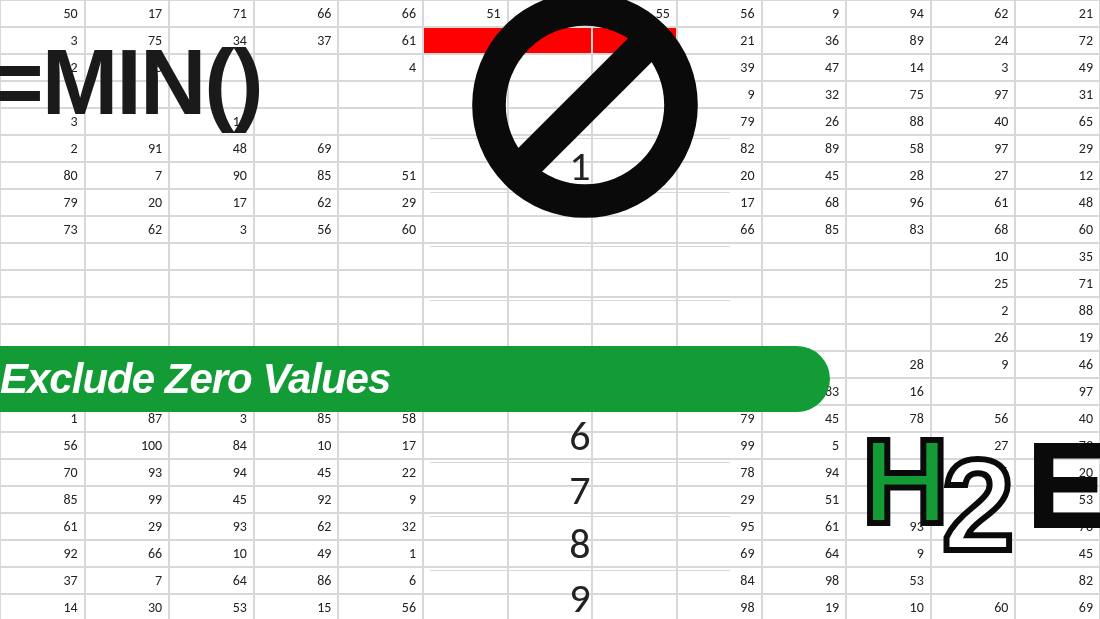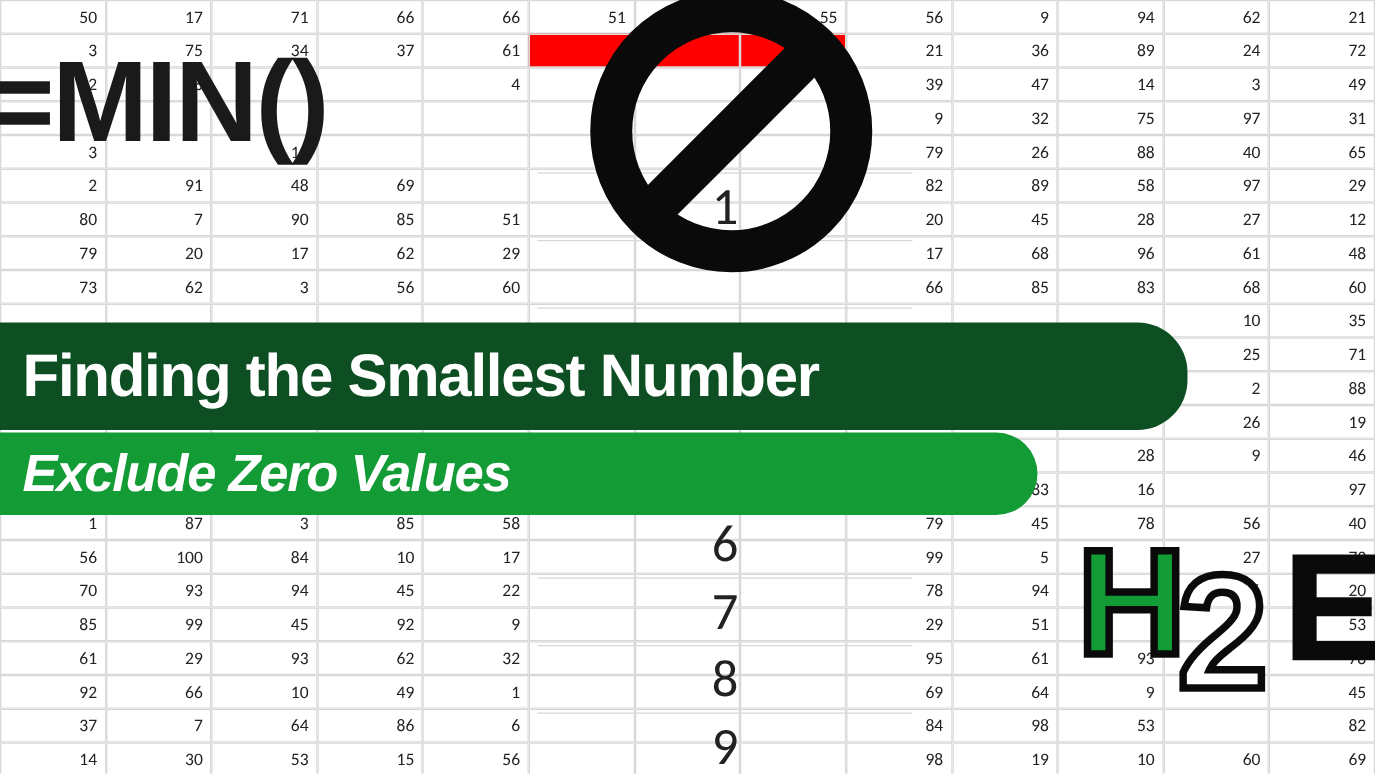--- a/index.html
+++ b/index.html
@@ -17,21 +17,21 @@
 
   
   .min-text { position: absolute; left: -10px; top: 30px; font-size: 92px; font-weight: 900; color: #1a1a1a; font-family: "Arial Black", Arial, sans-serif; letter-spacing: -2px; white-space: nowrap; }
 
   
   .no-icon { position: absolute; left: 465px; top: -15px; }
 
   
   .bar1 { position: absolute; left: 0; top: 258px; width: 950px; height: 86px; background: #0d4f22; border-top-right-radius: 40px; border-bottom-right-radius: 40px; display: flex; align-items: center; padding-left: 18px; }
   .bar1-txt { color: #fff; font-size: 48px; font-weight: 900; font-family: "Arial Black", Arial, sans-serif; letter-spacing: -1px; }
-  .bar2 { position: absolute; left: 0; top: 346px; width: 830px; height: 66px; background: #139b35; border-top-right-radius: 34px; border-bottom-right-radius: 34px; display: flex; align-items: center; padding-left: 18px; }
+  .bar2 { position: absolute; left: 0; top: 346px; width: 830px; height: 66px; background: #139b35; border-top-right-radius: 34px; border-bottom-right-radius: 34px; display: flex; align-items: center; }
   .bar2-txt { color: #fff; font-size: 42px; font-weight: 900; font-style: italic; font-family: "Arial Black", Arial, sans-serif; letter-spacing: -1px; }
 
   
   .logo { position: absolute; right: -12px; bottom: -10px; width: 260px; height: 170px; }
   .logo svg { width: 100%; height: 100%; }
 </style>
 </head>
 <body>
 
 <div class="stage">
@@ -353,23 +353,20 @@
 
   <div class="min-text">=MIN()</div>
 
   <div class="no-icon">
     <svg width="240" height="240" viewBox="0 0 100 100">
       <circle cx="50" cy="50" r="40" fill="none" stroke="#0a0a0a" stroke-width="14"></circle>
       <line x1="22" y1="78" x2="78" y2="22" stroke="#0a0a0a" stroke-width="14"></line>
     </svg>
   </div>
 
-  <div class="bar1">
-    <span class="bar1-txt">Finding the Smallest Number</span>
-  </div>
   <div class="bar2">
     <span class="bar2-txt">Exclude Zero Values</span>
   </div>
 
   <div class="logo">
     <svg viewBox="0 0 260 170">
 
       <text x="10" y="128" font-family="Arial Black, Arial" font-size="120" font-weight="900" fill="#139b35" stroke="#0a0a0a" stroke-width="6">H</text>
 
       <text x="90" y="155" font-family="Arial Black, Arial" font-size="130" font-weight="900" fill="#ffffff" stroke="#0a0a0a" stroke-width="6">2</text>

